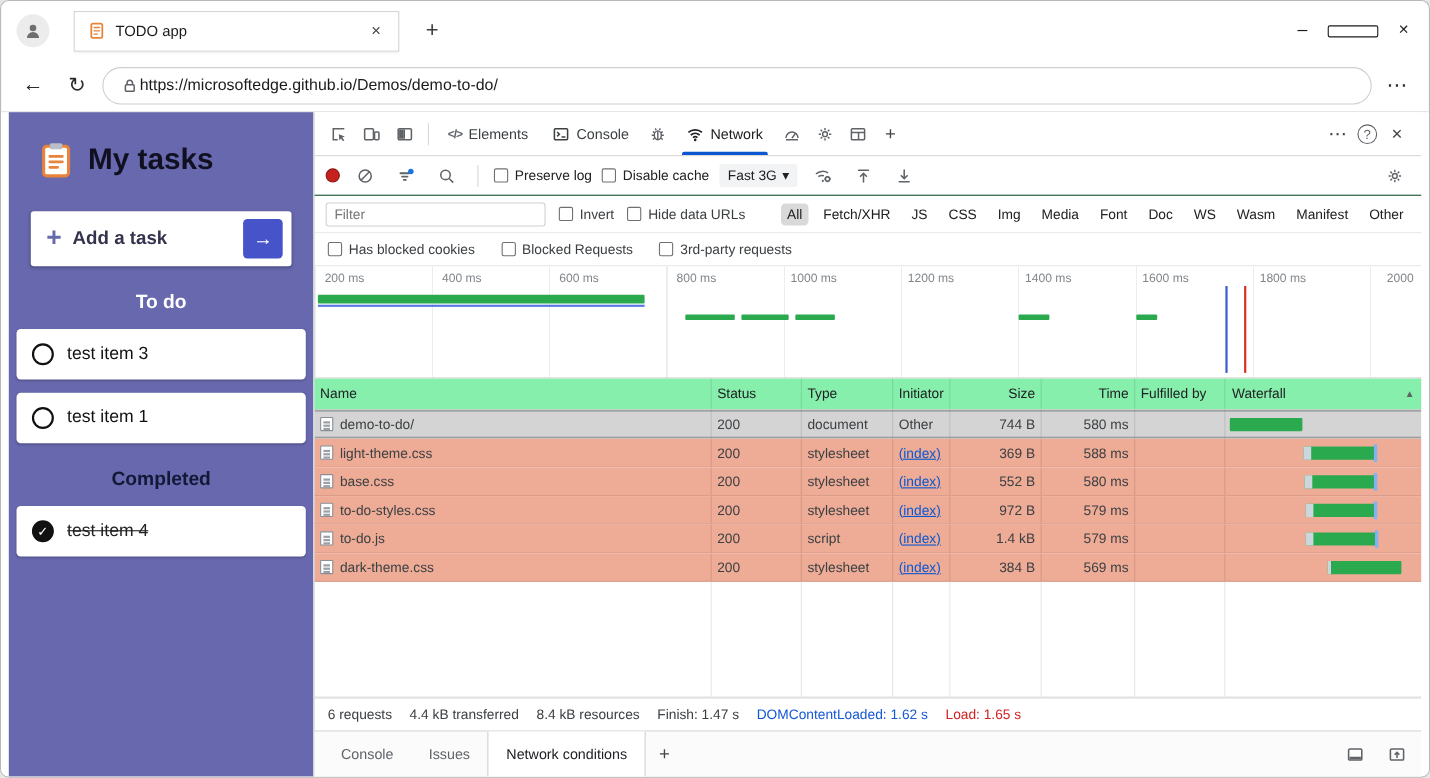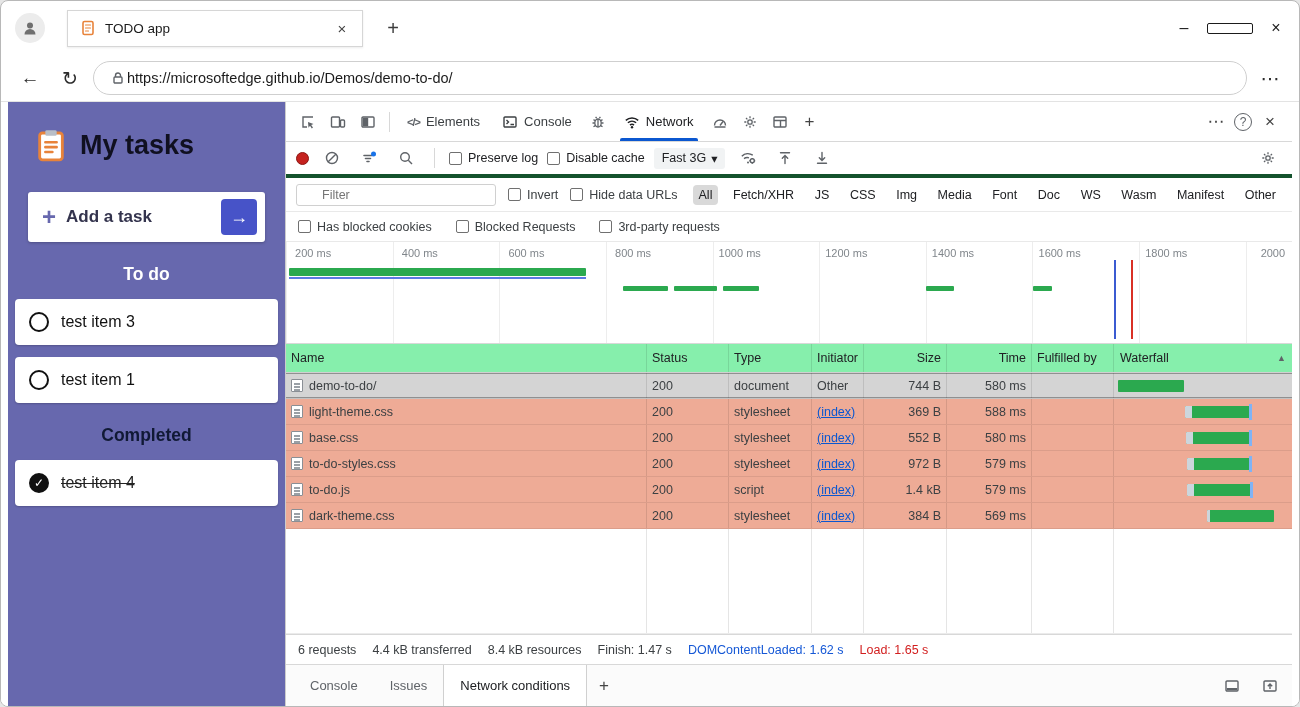--- a/index.html
+++ b/index.html
@@ -71,35 +71,35 @@
   .dt-tab.active::after { content:''; position:absolute; left:6px; right:6px; bottom:0;
     height:3px; background:var(--link-blue,#0b57d0); border-radius:2px 2px 0 0; }
   .code-ic { font-size:11px; font-weight:bold; color:#5f6368; letter-spacing:-1px; }
   .help-circle { width:18px; height:18px; border:1.5px solid #5f6368; border-radius:50%;
     display:flex; align-items:center; justify-content:center; font-size:12px; color:#5f6368; }
   .dt-right { margin-left:auto; display:flex; align-items:center; gap:4px; }
   .glyph-btn { font-size:17px; color:#444; width:28px; height:28px; display:flex;
     align-items:center; justify-content:center; }
 
   .net-toolbar { height:36px; display:flex; align-items:center; gap:9px; padding:0 10px;
-    border-bottom:4px solid #14532d; color:#202124; }
+    border-bottom:1px solid #14532d; color:#202124; }
   .record-dot { width:13px; height:13px; border-radius:50%; background:var(--record-red,#c5221f);
     border:1.5px solid #8c1713; }
   .cb { width:13px; height:13px; border:1.4px solid #707070; border-radius:2px; background:#fff; flex:none; }
   .cklabel { display:flex; align-items:center; gap:6px; white-space:nowrap; }
   .throttle-dd { display:flex; align-items:center; gap:5px; padding:3px 8px; background:#f1f3f4;
     border-radius:3px; }
   .mlauto { margin-left:auto; }
 
   .filter-row { height:34px; display:flex; align-items:center; gap:12px; padding:0 10px;
     border-bottom:1px solid #e9e9e9; }
   .filter-input { width:200px; height:22px; border:1px solid #d0d0d0; border-radius:3px;
-    padding:0 25px; font-size:12.5px; font-family:inherit; color:#202124; outline:none; }
+    padding:0 7px; font-size:12.5px; font-family:inherit; color:#202124; outline:none; }
   .pills { flex:1; display:flex; align-items:center; justify-content:space-between;
-    margin-left:3px; min-width:0; }
+    margin-left:20px; min-width:0; }
   .pill { padding:3px 6px; border-radius:4px; color:#202124; white-space:nowrap; }
   .pill.sel { background:#d9d9d9; }
   .filter-row2 { height:30px; display:flex; align-items:center; gap:24px; padding:0 12px;
     border-bottom:1px solid #e9e9e9; }
 
   .overview { position:relative; height:102px; border-bottom:1px solid #d8d8d8; overflow:hidden;
     background-image:repeating-linear-gradient(90deg,#ededed 0 1px,transparent 1px 10.6%);padding-left:48px; }
   .rtick { position:absolute; top:5px; transform:translateX(-50%); font-size:11px; color:#80868b;
     white-space:nowrap; }
   .ov-seg { position:absolute; top:44px; height:5px; background:var(--waterfall-green,#2ba94f);

